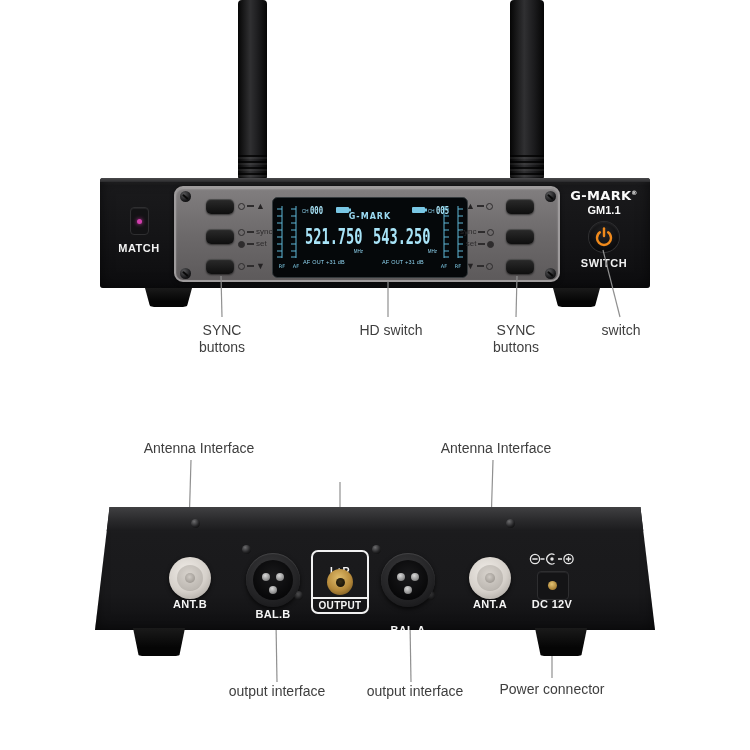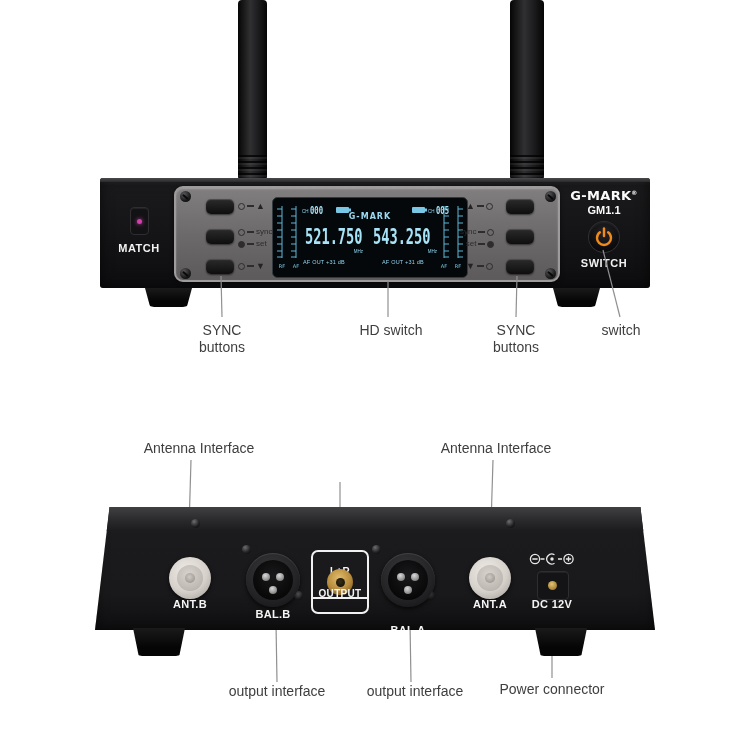--- a/index.html
+++ b/index.html
@@ -287,21 +287,21 @@
       <div class="pin" style="left:23px;top:33px;"></div>
     </div>
     <div class="plabel" style="left:178px;top:101px;">BAL.B</div>
 
     <div class="lr-box" style="left:216px;top:43px;width:58px;height:64px;">
       <div class="plabel" style="left:50%;top:14px;font-size:10px;">L+R</div>
       <div class="jack" style="left:14px;top:17px;">
           <div class="jack-hole"></div>
         </div>
       <div class="sep" style="left:0;right:0;top:45px;"></div>
-      <div class="plabel" style="left:50%;top:36px;font-size:10px;">OUTPUT</div>
+      <div class="plabel" style="left:50%;top:48px;font-size:10px;">OUTPUT</div>
     </div>
 
     <div class="xlr" style="left:286px;top:46px;">
       <div class="xlr-in"></div>
       <div class="pin" style="left:16px;top:20px;"></div>
       <div class="pin" style="left:30px;top:20px;"></div>
       <div class="pin" style="left:23px;top:33px;"></div>
     </div>
     <div class="plabel" style="left:313px;top:101px;margin-top:16px;">BAL.A</div>
 

